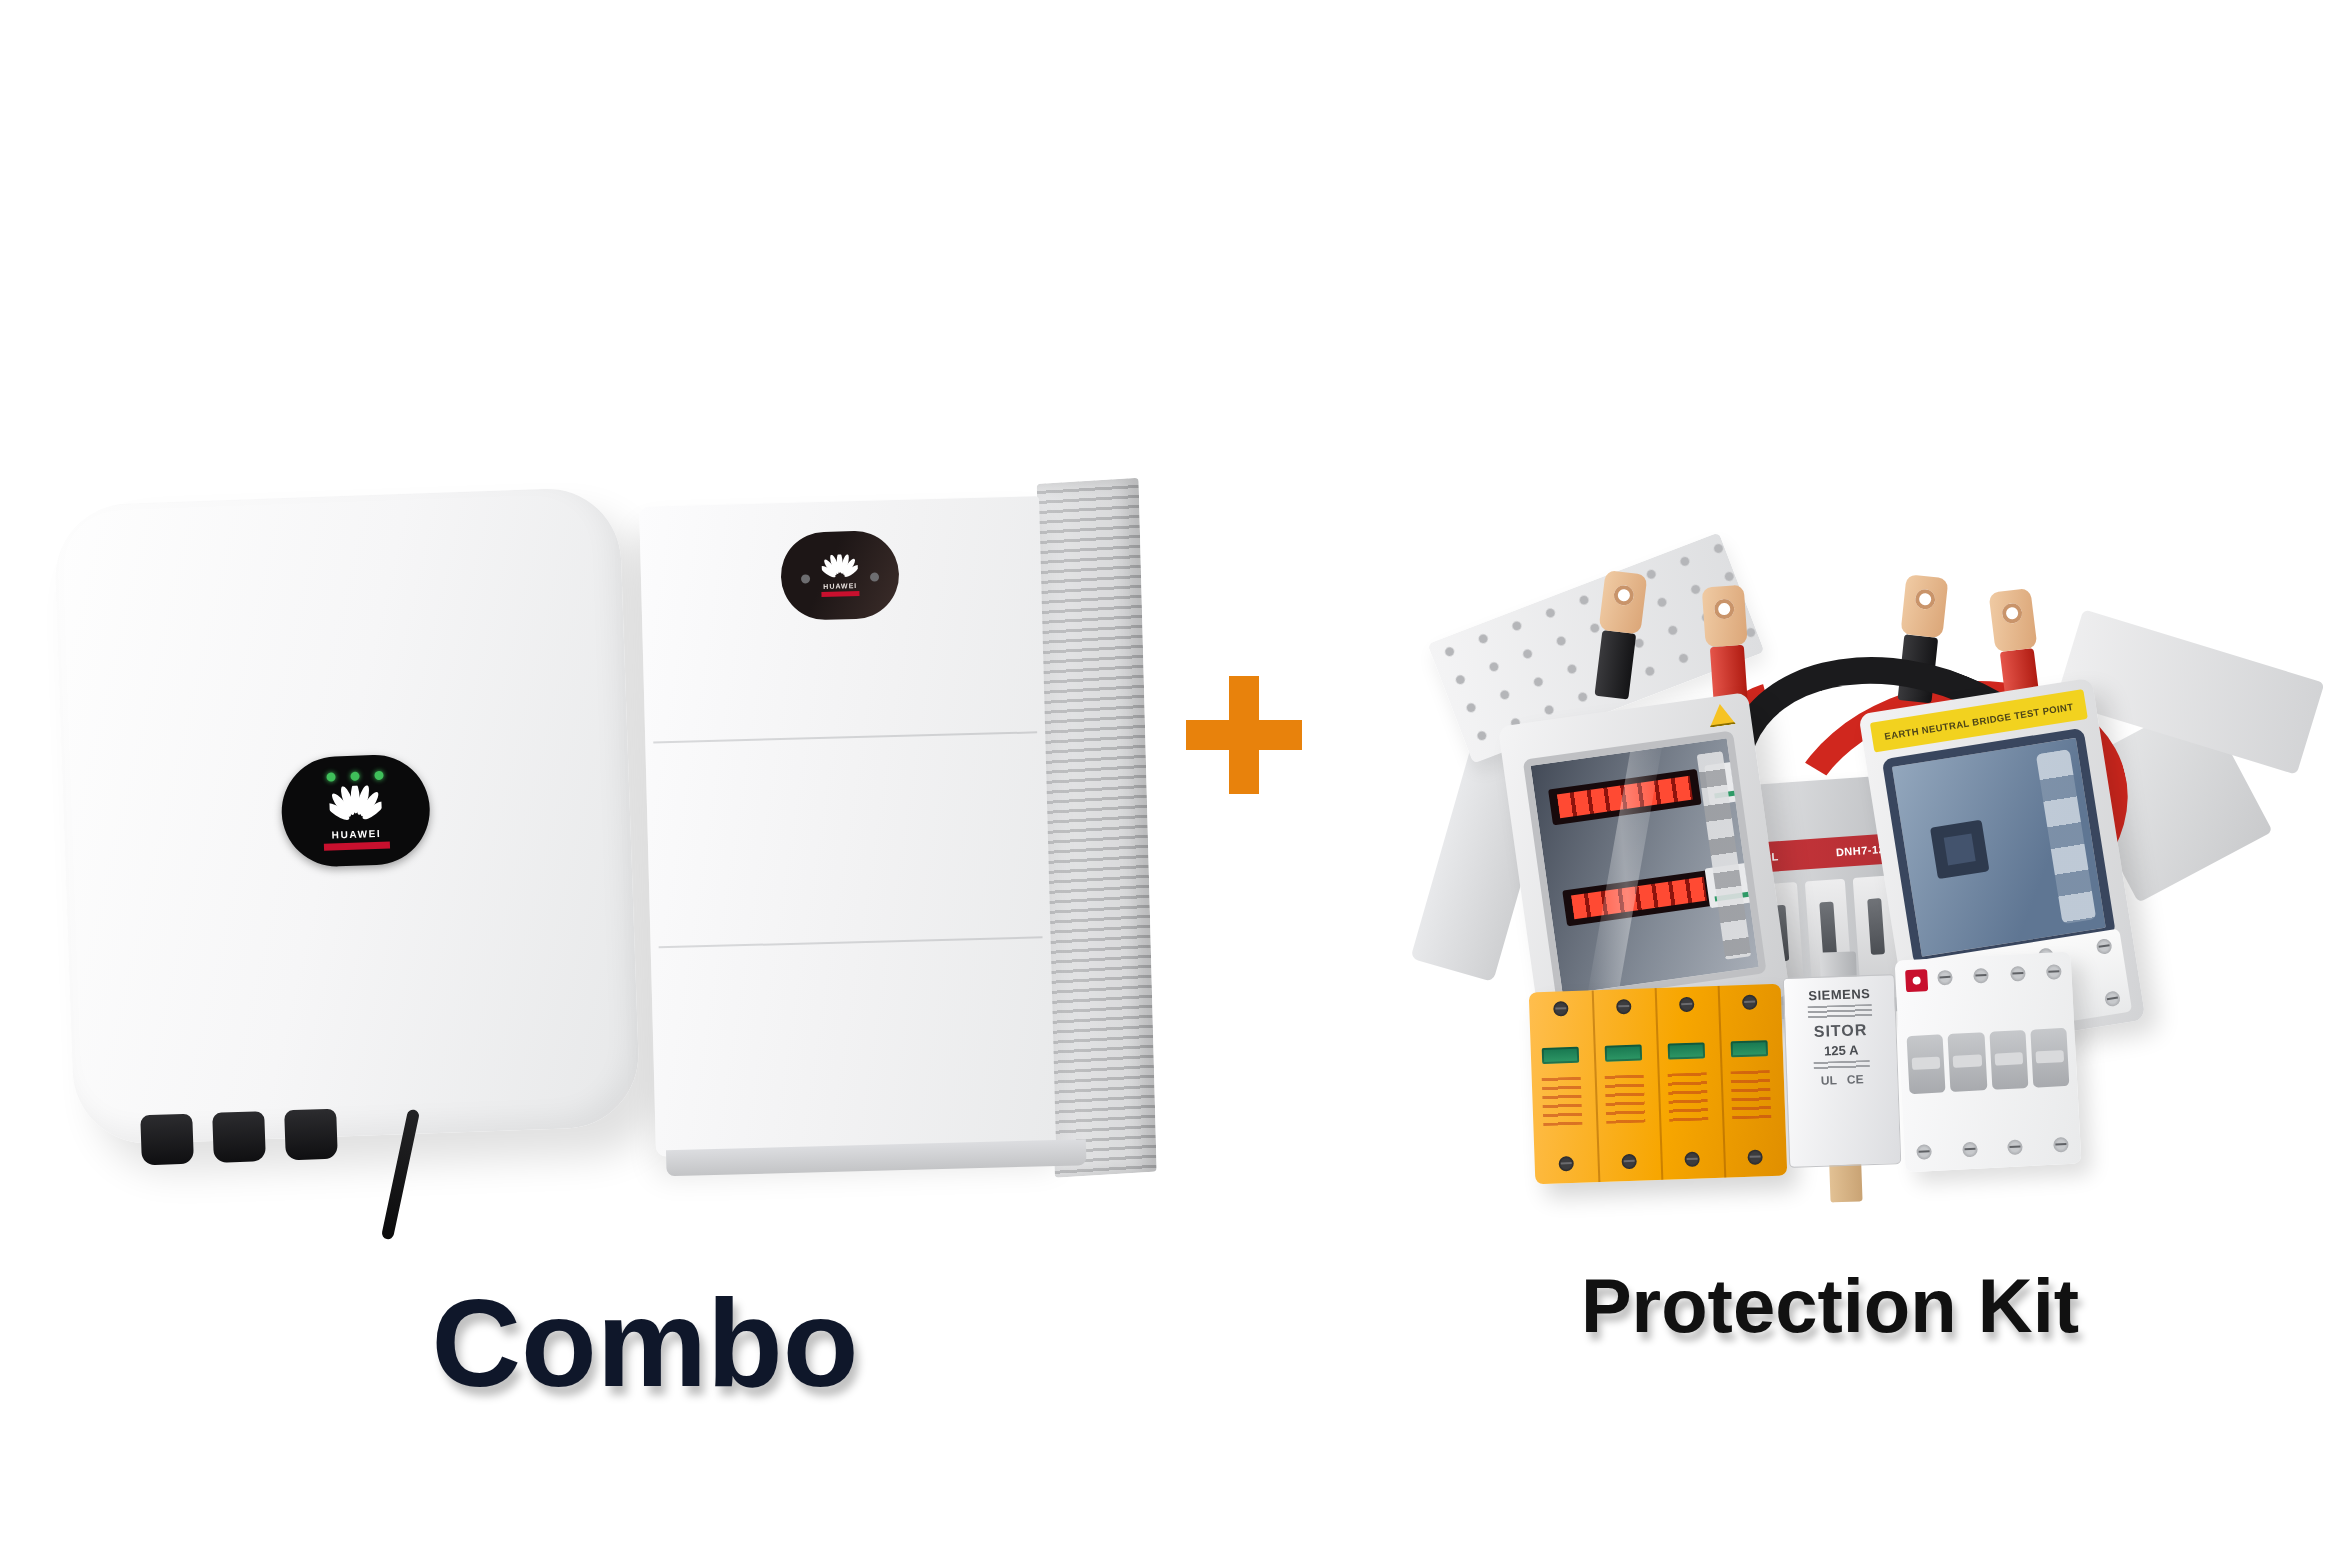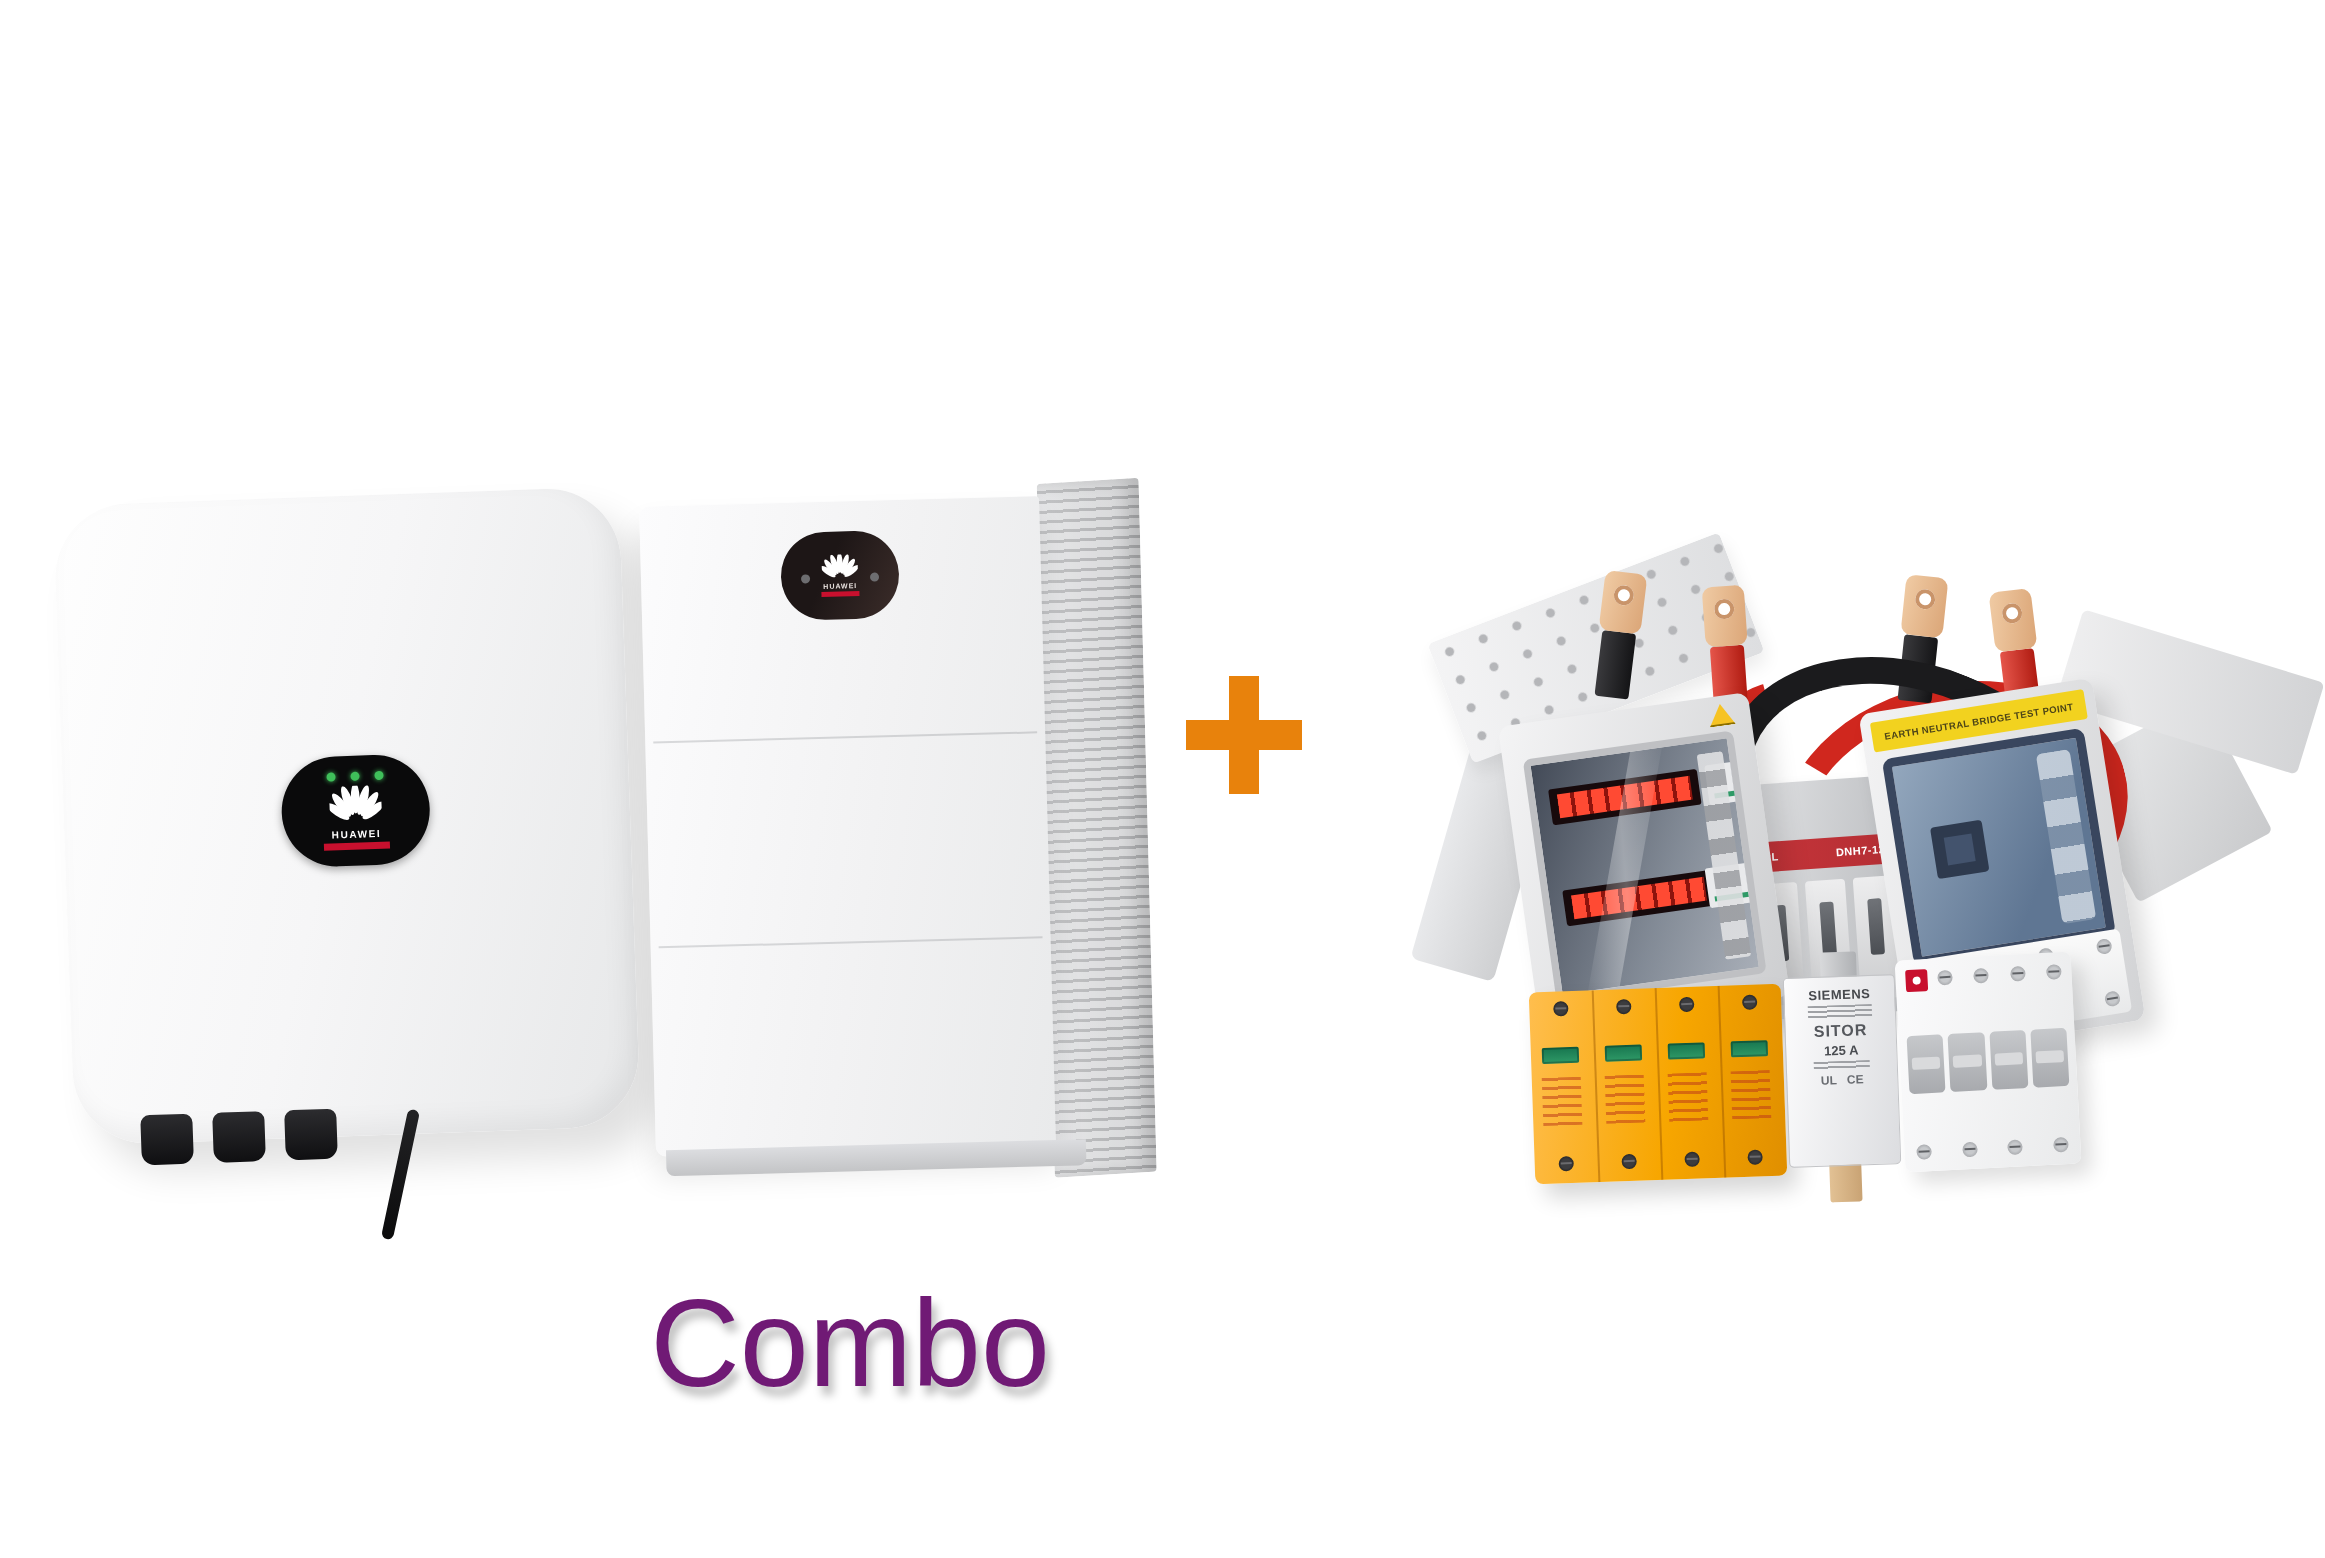--- a/index.html
+++ b/index.html
@@ -205,22 +205,22 @@
     background:linear-gradient(100deg,#fcfcfd,#dcdde0); border:1px solid #c3c4c7; border-radius:5px;
     display:flex; flex-direction:column; align-items:center; padding-top:10px; gap:3px; }
   .fuse .fbrand { font-size:13px; font-weight:800; color:#46484c; letter-spacing:0.5px; }
   .fuse .microlines { width:64px; height:14px;
     background:repeating-linear-gradient(180deg,#9fa1a5 0 2px, transparent 2px 5px); }
   .fuse .microlines.m2 { height:9px; width:56px; }
   .fuse .fseries { font-size:16px; font-weight:800; color:#55585d; letter-spacing:1px; }
   .fuse .frating { font-size:13px; font-weight:800; color:#4a4d52; }
   .fuse .marks { display:flex; gap:10px; align-items:center; font-size:12px; font-weight:700; color:#6a6d72; }
   
-  .combo-label { position:absolute; left:240px; top:1272px; width:810px; text-align:right;
-    font-size:124px; font-weight:400; color:#701a75; text-shadow:5px 9px 8px rgba(0,0,0,0.25); }
+  .combo-label { position:absolute; left:240px; top:1272px; width:810px; text-align:center;
+    font-size:124px; font-weight:700; color:#0f172a; text-shadow:5px 9px 8px rgba(0,0,0,0.25); }
   .kit-label { position:absolute; left:1452px; top:1258px; width:756px; text-align:center;
     font-size:76px; font-weight:700; color:#111111; line-height:1.26;
     text-shadow:4px 8px 7px rgba(0,0,0,0.25); }
 </style>
 </head>
 <body>
 
 <div class="canvas">
 
 
@@ -450,15 +450,16 @@
         <span class="marks">
           <span>UL</span>
           <span>CE</span>
         </span>
       </div>
     </div>
   </div>
 
   <div class="combo-label">Combo</div>
   <div class="kit-label">
+    <div>Protection Kit</div>
   </div>
 
 </div>
 
 </body></html>

